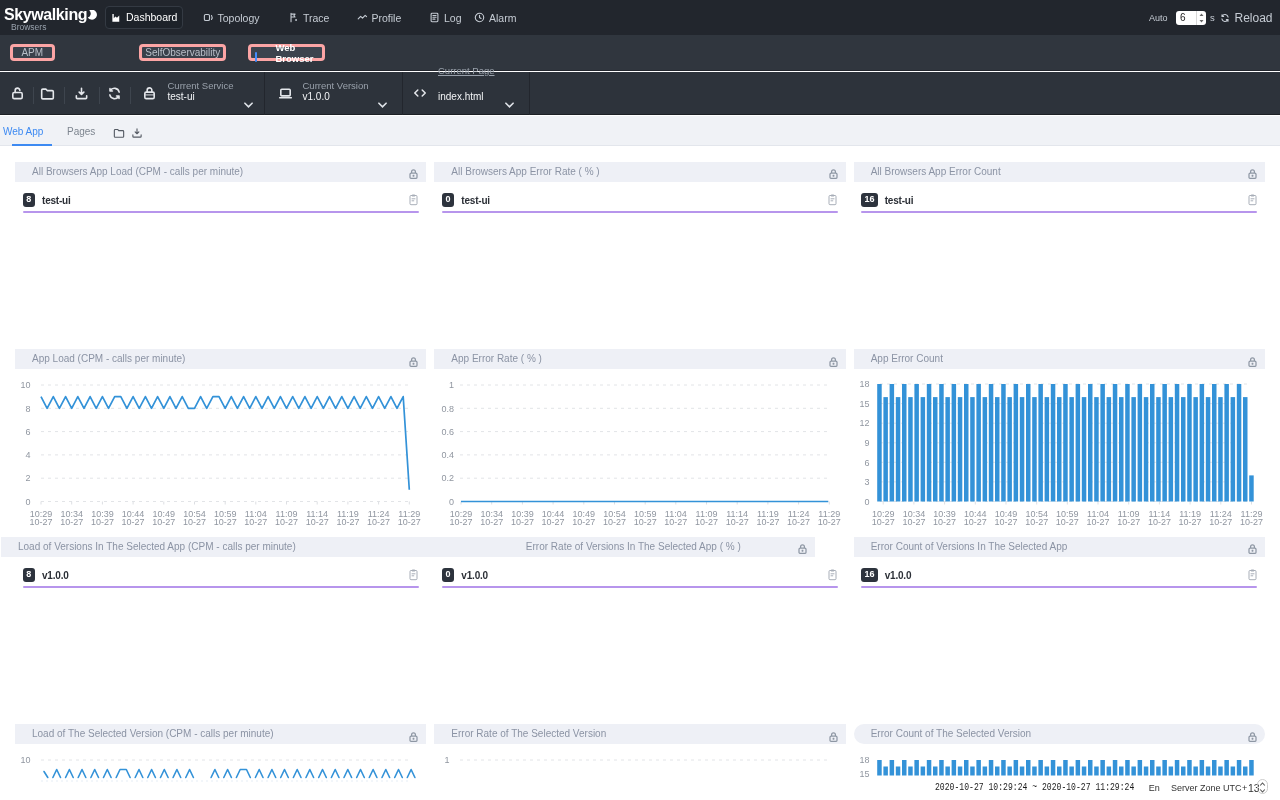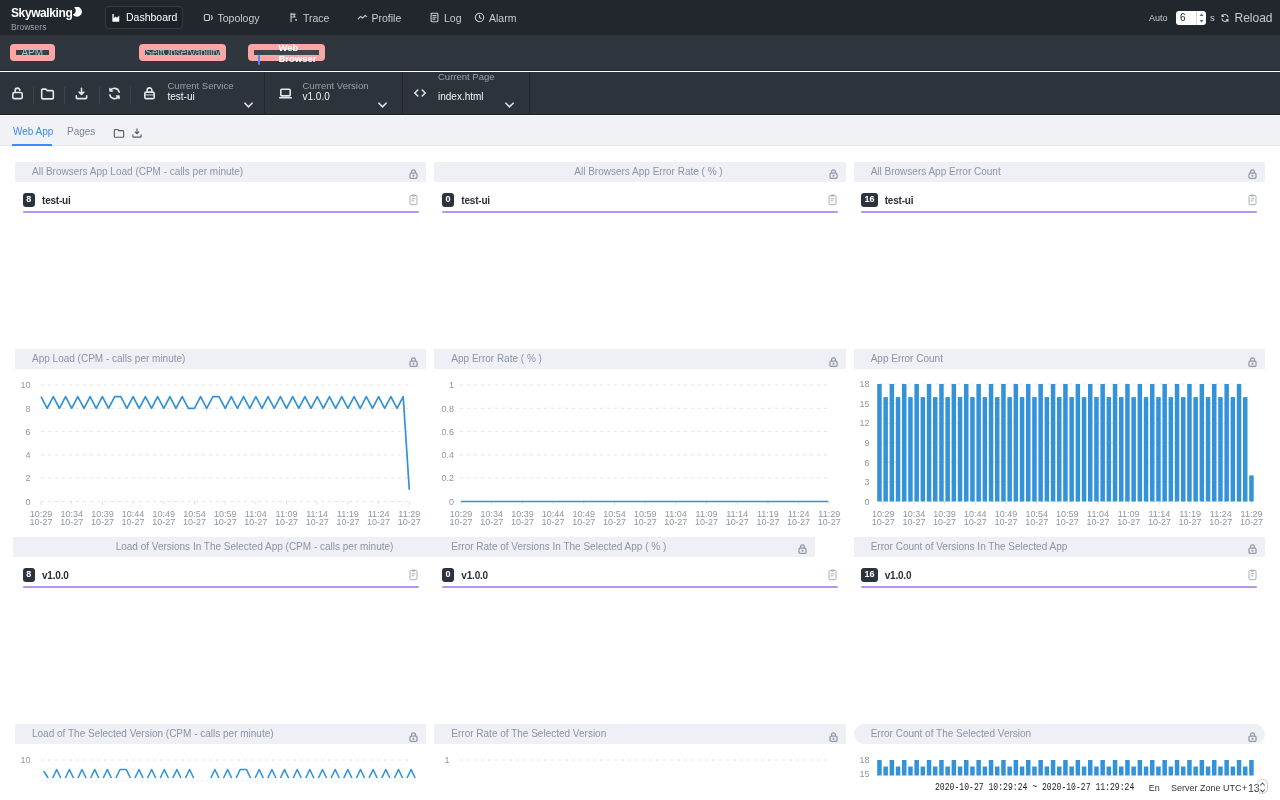--- a/index.html
+++ b/index.html
@@ -1,31 +1,31 @@
 <!DOCTYPE html>
 <html><head><meta charset="utf-8">
 <style>
 * { margin:0; padding:0; box-sizing:border-box; }
 body { width:1280px; height:800px; overflow:hidden; font-family:"Liberation Sans", sans-serif; background:#fff; position:relative; }
 #topbar { position:absolute; left:0; top:0; width:1280px; height:35px; background:#22262d; }
 #bar2 { position:absolute; left:0; top:35px; width:1280px; height:36px; background:#30363e; border-bottom:1px solid #23272e; }
 #toolbar { position:absolute; left:0; top:72px; width:1280px; height:43px; background:#2d333b; border-bottom:1px solid #1c2025; }
 #strip { position:absolute; left:0; top:116px; width:1280px; height:30px; background:#f0f2f6; border-bottom:1px solid #e3e6ec; }
-.logo1 { position:absolute; left:11px; top:6px; color:#fff; font-size:12px; font-weight:bold; letter-spacing:-0.4px; }
+.logo1 { position:absolute; left:4px; top:6px; color:#fff; font-size:16px; font-weight:bold; letter-spacing:-0.4px; }
 .logo2 { position:absolute; left:11px; top:22px; color:#9aa3ae; font-size:8.5px; }
 .navitem { position:absolute; top:0; height:35px; display:flex; align-items:center; gap:4px; color:#c6ccd4; font-size:10.5px; }
 .navbtn { position:absolute; left:105px; top:6px; width:78.3px; height:22.5px; background:#1d2229; border:1px solid #343a43; border-radius:4px; display:flex; align-items:center; justify-content:center; gap:4px; color:#fff; font-size:10.5px; }
-.pill { position:absolute; top:44.4px; height:17px; background:#3a414b; border:6px solid #fca5a5; border-radius:4px; color:#b9bfc8; font-size:10px; display:flex; align-items:center; justify-content:center; }
+.pill { position:absolute; top:44.4px; height:17px; background:#3a414b; border:3px solid #fca5a5; border-radius:4px; color:#b9bfc8; font-size:10px; display:flex; align-items:center; justify-content:center; }
 .pill.active { background:#3d444e; color:#fff; font-weight:bold; font-size:9.5px; }
 .tbi { position:absolute; top:86px; }
 .tbsep { position:absolute; top:87px; width:1px; height:17px; background:#3e454e; }
 .bigsep { position:absolute; top:72px; width:1px; height:43px; background:#22262d; }
 .sellabel { position:absolute; color:#99a1ab; font-size:9.5px; }
 .selval { position:absolute; color:#f2f4f6; font-size:10px; }
-.tab1 { position:absolute; left:13px; top:126px; color:#3d8af2; font-size:10px;text-align:center; }
+.tab1 { position:absolute; left:3px; top:126px; color:#3d8af2; font-size:10px;text-align:center; }
 .tab1u { position:absolute; left:11.5px; top:143.8px; width:40px; height:2px; background:#3d8af2; }
 .tab2 { position:absolute; left:67px; top:126px; color:#7d858f; font-size:10px; }
 .chd { position:absolute; height:20px; background:#eef0f6; color:#8b93a4; font-size:10px; line-height:20px; }
 .chd span { margin-left:17px; }
 .chd i { position:absolute; right:8px; top:4.5px; }
 .bdg { display:inline-block; height:13.5px; background:#2d333d; border-radius:3px; color:#fff; font-size:9px; font-weight:bold; text-align:center; line-height:13.5px; }
 .bname { margin-left:7px; color:#2b2f36; font-size:10px; font-weight:600; letter-spacing:-0.2px; }
 .pbar { position:absolute; height:2.5px; background:#b795ec; border-radius:1px; }
 #footer { position:absolute; left:920px; top:776px; width:360px; height:24px; background:#fff; }
 #footer span { position:absolute; white-space:nowrap; }
@@ -142,21 +142,21 @@
     </svg></div>
 <div class="sellabel" style="left:302.5px;top:79.5px;">Current Version</div>
 <div class="selval" style="left:302.5px;top:91px;">v1.0.0</div>
 <div class="tbi" style="left:378px;top:93.5px;"><svg width="9" height="6" viewBox="0 0 10 6" fill="none" stroke="#dfe3e8" stroke-width="1.8" stroke-linecap="round">
       <path d="M1 1 L5 5 L9 1"></path>
     </svg></div>
 <div class="bigsep" style="left:402.2px;"></div>
 <div class="tbi" style="left:413px;"><svg width="14" height="14" viewBox="0 0 16 16" fill="none" stroke="#e4e7eb" stroke-width="1.7" stroke-linecap="round" stroke-linejoin="round">
       <path d="M5.5 4.5 L2 8 l3.5 3.5 M10.5 4.5 L14 8 l-3.5 3.5"></path>
     </svg></div>
-<div class="sellabel" style="left:438px;top:71px;">Current Page</div>
+<div class="sellabel" style="left:438px;top:65px;text-decoration:underline;">Current Page</div>
 <div class="selval" style="left:438px;top:91px;">index.html</div>
 <div class="tbi" style="left:505px;top:93.5px;"><svg width="9" height="6" viewBox="0 0 10 6" fill="none" stroke="#dfe3e8" stroke-width="1.8" stroke-linecap="round">
       <path d="M1 1 L5 5 L9 1"></path>
     </svg></div>
 <div class="bigsep" style="left:529.1px;"></div>
 <div id="strip"></div>
 <div class="tab1">Web App</div>
 <div class="tab1u"></div>
 <div class="tab2">Pages</div>
 <div style="position:absolute;left:112.5px;top:125px;"><svg width="12" height="12" viewBox="0 0 16 16" fill="none" stroke="#555b64" stroke-width="1.5" stroke-linejoin="round">
@@ -173,21 +173,21 @@
 <div style="position:absolute;left:22.50px;top:193.3px;height:13.5px;display:flex;align-items:center;">
     <span class="bdg" style="width:12.5px;">8</span>
     <span class="bname">test-ui</span>
   </div>
 <div style="position:absolute;left:409.00px;top:191.5px;"><svg width="9" height="11.5" viewBox="0 0 9 11.5" fill="none" stroke="#a8aeb8" stroke-width="1">
       <rect x="1" y="1.5" width="7" height="9.2" rx="1"></rect>
       <rect x="3" y="0.5" width="3" height="2" rx="0.5" fill="#a8aeb8" stroke="none"></rect>
       <path d="M2.6 4.8 h3.8 M2.6 6.8 h2.6"></path>
     </svg></div>
 <div class="pbar" style="left:22.50px;top:210.9px;width:396.13px;"></div>
-<div class="chd" style="left:434.33px;top:161.5px;width:411.33px;text-align:center;"><span>All Browsers App Error Rate ( % )</span><i><svg width="9" height="10" viewBox="0 0 9 10" fill="none" stroke="#8e97a4" stroke-width="1.25">
+<div class="chd" style="left:434.33px;top:161.5px;width:411.33px;"><span>All Browsers App Error Rate ( % )</span><i><svg width="9" height="10" viewBox="0 0 9 10" fill="none" stroke="#8e97a4" stroke-width="1.25">
         <rect x="1" y="4" width="7" height="5.4" rx="1.2"></rect>
         <path d="M2.6 4 V2.8 a1.9 1.9 0 0 1 3.8 0 V4"></path>
         <rect x="3.6" y="5.7" width="1.8" height="2" rx="0.4" fill="#8e97a4" stroke="none"></rect>
       </svg></i></div>
 <div style="position:absolute;left:441.83px;top:193.3px;height:13.5px;display:flex;align-items:center;">
     <span class="bdg" style="width:12.5px;">0</span>
     <span class="bname">test-ui</span>
   </div>
 <div style="position:absolute;left:828.33px;top:191.5px;"><svg width="9" height="11.5" viewBox="0 0 9 11.5" fill="none" stroke="#a8aeb8" stroke-width="1">
       <rect x="1" y="1.5" width="7" height="9.2" rx="1"></rect>
@@ -203,36 +203,36 @@
 <div style="position:absolute;left:861.17px;top:193.3px;height:13.5px;display:flex;align-items:center;">
     <span class="bdg" style="width:16.5px;">16</span>
     <span class="bname">test-ui</span>
   </div>
 <div style="position:absolute;left:1247.67px;top:191.5px;"><svg width="9" height="11.5" viewBox="0 0 9 11.5" fill="none" stroke="#a8aeb8" stroke-width="1">
       <rect x="1" y="1.5" width="7" height="9.2" rx="1"></rect>
       <rect x="3" y="0.5" width="3" height="2" rx="0.5" fill="#a8aeb8" stroke="none"></rect>
       <path d="M2.6 4.8 h3.8 M2.6 6.8 h2.6"></path>
     </svg></div>
 <div class="pbar" style="left:861.17px;top:210.9px;width:396.13px;"></div>
-<div class="chd" style="left:13px;top:536.5px;width:466px;text-align:center;"><span>Load of Versions In The Selected App (CPM - calls per minute)</span><i><svg width="9" height="10" viewBox="0 0 9 10" fill="none" stroke="#8e97a4" stroke-width="1.25">
+<div class="chd" style="left:1px;top:536.5px;width:466px;"><span>Load of Versions In The Selected App (CPM - calls per minute)</span><i><svg width="9" height="10" viewBox="0 0 9 10" fill="none" stroke="#8e97a4" stroke-width="1.25">
         <rect x="1" y="4" width="7" height="5.4" rx="1.2"></rect>
         <path d="M2.6 4 V2.8 a1.9 1.9 0 0 1 3.8 0 V4"></path>
         <rect x="3.6" y="5.7" width="1.8" height="2" rx="0.4" fill="#8e97a4" stroke="none"></rect>
       </svg></i></div>
 <div style="position:absolute;left:22.50px;top:568.3px;height:13.5px;display:flex;align-items:center;">
     <span class="bdg" style="width:12.5px;">8</span>
     <span class="bname">v1.0.0</span>
   </div>
 <div style="position:absolute;left:409.00px;top:566.5px;"><svg width="9" height="11.5" viewBox="0 0 9 11.5" fill="none" stroke="#a8aeb8" stroke-width="1">
       <rect x="1" y="1.5" width="7" height="9.2" rx="1"></rect>
       <rect x="3" y="0.5" width="3" height="2" rx="0.5" fill="#a8aeb8" stroke="none"></rect>
       <path d="M2.6 4.8 h3.8 M2.6 6.8 h2.6"></path>
     </svg></div>
 <div class="pbar" style="left:22.50px;top:585.9px;width:396.13px;"></div>
-<div class="chd" style="left:434.33px;top:536.5px;width:381px;"><span>Error Rate of Versions In The Selected App ( % )</span><i><svg width="9" height="10" viewBox="0 0 9 10" fill="none" stroke="#8e97a4" stroke-width="1.25">
+<div class="chd" style="left:434.33px;top:536.5px;width:381px;text-align:center;"><span>Error Rate of Versions In The Selected App ( % )</span><i><svg width="9" height="10" viewBox="0 0 9 10" fill="none" stroke="#8e97a4" stroke-width="1.25">
         <rect x="1" y="4" width="7" height="5.4" rx="1.2"></rect>
         <path d="M2.6 4 V2.8 a1.9 1.9 0 0 1 3.8 0 V4"></path>
         <rect x="3.6" y="5.7" width="1.8" height="2" rx="0.4" fill="#8e97a4" stroke="none"></rect>
       </svg></i></div>
 <div style="position:absolute;left:441.83px;top:568.3px;height:13.5px;display:flex;align-items:center;">
     <span class="bdg" style="width:12.5px;">0</span>
     <span class="bname">v1.0.0</span>
   </div>
 <div style="position:absolute;left:828.33px;top:566.5px;"><svg width="9" height="11.5" viewBox="0 0 9 11.5" fill="none" stroke="#a8aeb8" stroke-width="1">
       <rect x="1" y="1.5" width="7" height="9.2" rx="1"></rect>

